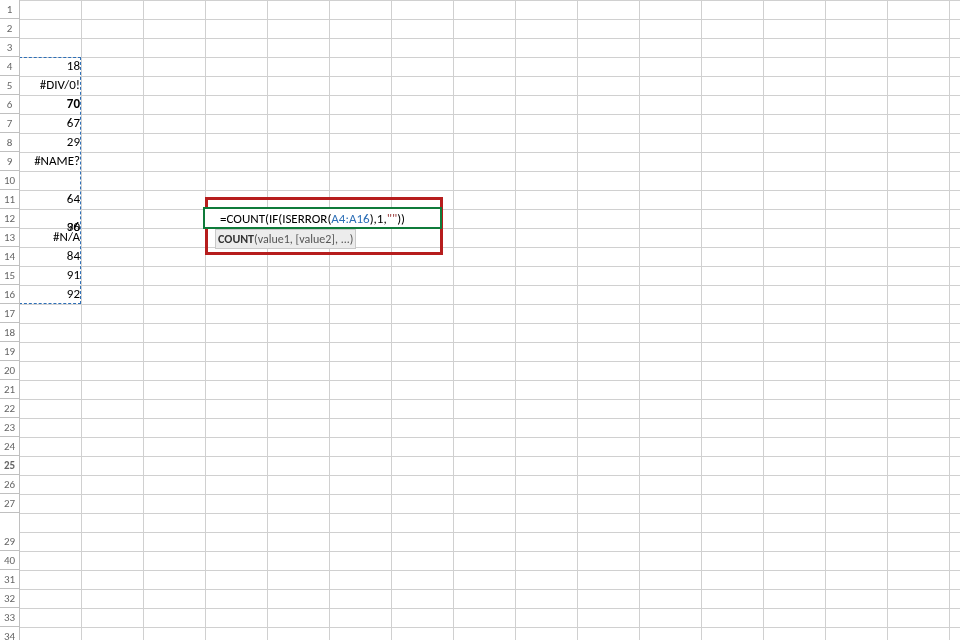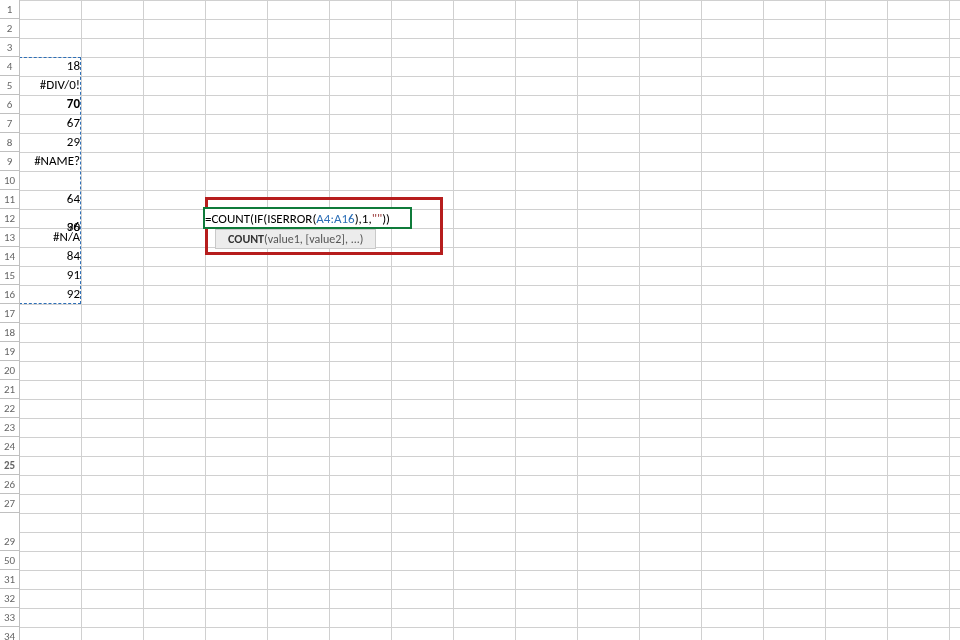--- a/index.html
+++ b/index.html
@@ -52,34 +52,34 @@
   .marquee{
     position:absolute;border:1px dashed var(--marquee);
     pointer-events:none;
   }
   .highlight-box{
     position:absolute;border:3px solid var(--highlight);
     pointer-events:none;z-index:5;
   }
   .formula-cell{
     position:absolute;height:18px;
-    padding:0 0;font-size:13px;
+    padding:0 15px;font-size:13px;
     display:flex;align-items:center;
     border:2px solid var(--sel-border);
     background:#ffffff;z-index:6;
     white-space:nowrap;
   }
   .formula-cell .fn{color:var(--formula-black);font-weight:400;}
   .formula-cell .rng{color:var(--formula-range);}
   .formula-cell .num{color:var(--formula-black);}
   .formula-cell .str{color:#9a3b3b;}
   .tooltip{
     position:absolute;background:var(--tooltip-bg);
     border:1px solid var(--tooltip-border);
-    font-size:12px;padding:2px 12px;color:#555555;
+    font-size:12px;padding:2px 2px;color:#555555;
     z-index:6;white-space:nowrap;
   }
   .tooltip b{font-weight:bold;color:#333333;}
 </style>
 </head>
 <body>
 
 <div class="sheet">
 
   <div class="rowhead-col" id="rowheads">
@@ -105,21 +105,21 @@
       <div class="rowhead" style="top: 361px; height: 18px; text-align: center;">20</div>
       <div class="rowhead" style="top: 380px; height: 18px;">21</div>
       <div class="rowhead" style="top: 399px; height: 18px;">22</div>
       <div class="rowhead" style="top: 418px; height: 18px;">23</div>
       <div class="rowhead" style="top: 437px; height: 18px;">24</div>
       <div class="rowhead" style="top: 456px; height: 18px; font-weight: bold;">25</div>
       <div class="rowhead" style="top: 475px; height: 18px; text-align: right;">26</div>
       <div class="rowhead" style="top: 494px; height: 18px;">27</div>
       <div class="rowhead" style="top: 513px; height: 18px; margin-top: 47px;">28</div>
       <div class="rowhead" style="top: 532px; height: 18px;">29</div>
-      <div class="rowhead" style="top: 551px; height: 18px;">50</div>
+      <div class="rowhead" style="top: 551px; height: 18px;">40</div>
       <div class="rowhead" style="top: 570px; height: 18px;">31</div>
       <div class="rowhead" style="top: 589px; height: 18px;">32</div>
       <div class="rowhead" style="top: 608px; height: 18px;">33</div>
       <div class="rowhead" style="top: 627px; height: 18px;">34</div>
     </div>
 
   <div class="grid" id="grid">
 
   <div class="vline" style="left: 0px;"></div>
       <div class="vline" style="left: 62px;"></div>

